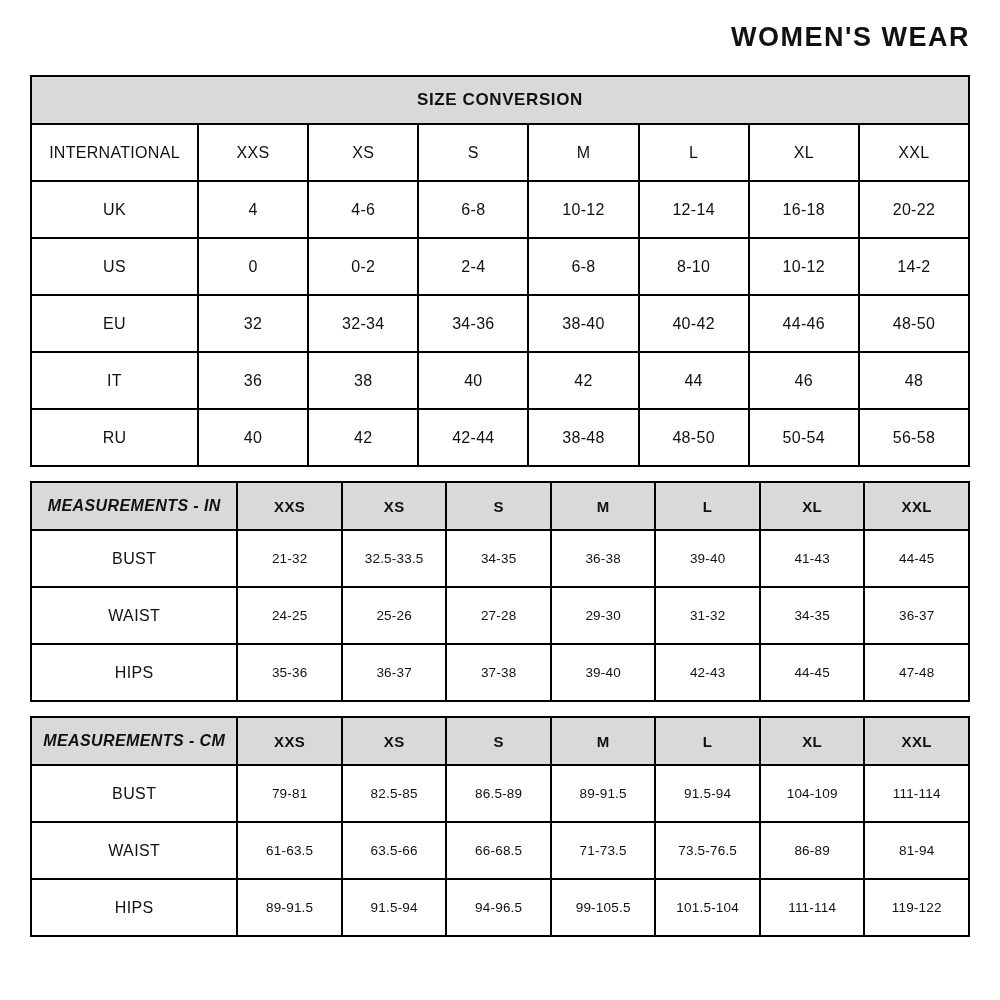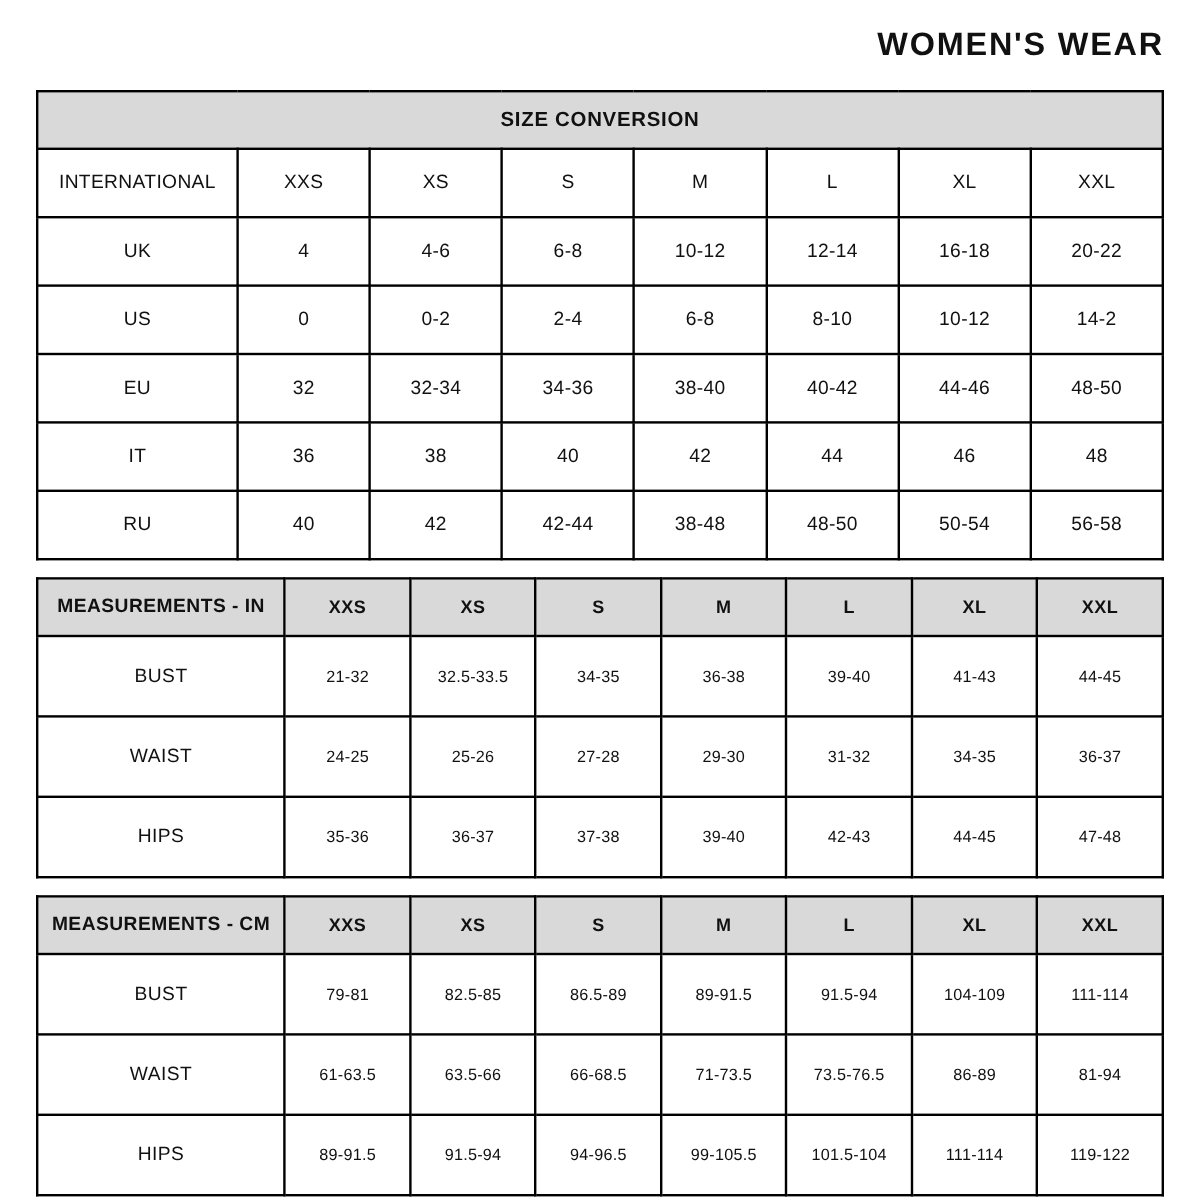--- a/index.html
+++ b/index.html
@@ -53,23 +53,24 @@
   
   .tbl-measure thead th {
     background: var(--header-bg, #d9d9d9);
     height: 48px;
     font-size: 15px;
     font-weight: bold;
     letter-spacing: 0.4px;
   }
   .tbl-measure thead th:first-child {
     font-size: 16px;
+    font-style: italic;
   }
   .tbl-measure tbody td {
-    height: 67px;
+    height: 57px;
     font-size: 13.5px;
     letter-spacing: 0.2px;
   }
   .tbl-measure tbody td:first-child {
     font-size: 16px;
     letter-spacing: 0.4px;
   }
 </style>
 </head>
 <body>

